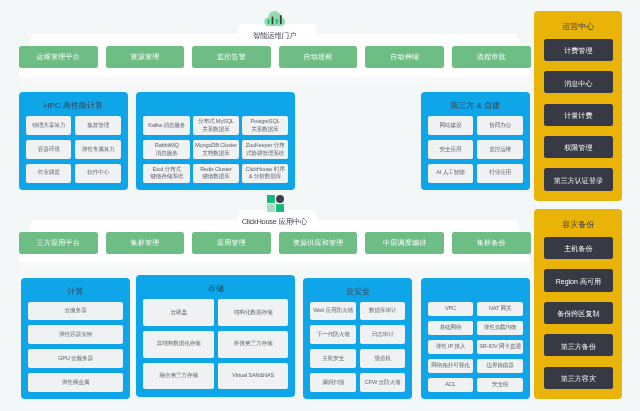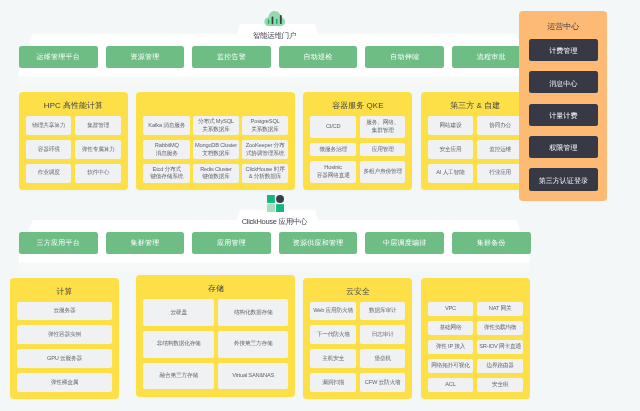--- a/index.html
+++ b/index.html
@@ -23,31 +23,31 @@
   .btnrow{position:absolute;left:19px;display:flex;}
   .gbtn{background:#6dbd85;border-radius:2.5px;color:#fff;font-size:7px;
         display:flex;align-items:center;justify-content:center;
         height:21.3px;width:78.6px;margin-right:8px;letter-spacing:.25px;}
   .gbtn:last-child{margin-right:0;}
 
   
   .ico{position:absolute;line-height:0;}
 
   
-  .card{position:absolute;background:#fde047;border-radius:4px;
+  .card{position:absolute;background:#0ea5e9;border-radius:4px;
         box-shadow:0 1px 2px rgba(100,120,130,.05);}
   .ctitle{position:absolute;left:0;top:8px;width:100%;text-align:center;
           font-size:7.9px;font-weight:400;color:#3c3e4a;letter-spacing:.1px;}
   .grid{position:absolute;display:grid;}
   .cell{background:#eff1f2;border-radius:2px;display:flex;align-items:center;
         justify-content:center;text-align:center;color:#60646b;font-size:5.7px;
         line-height:1.35;white-space:pre-line;letter-spacing:-0.2px;}
 
   
-  .spanel{position:absolute;left:519px;width:88.3px;background:#fdba74;border-radius:4px;}
+  .spanel{position:absolute;left:534px;width:88.3px;background:#eab308;border-radius:4px;}
   .stitle{position:absolute;left:0;width:100%;text-align:center;font-size:8px;color:#3c3e4a;}
   .dbtn{position:absolute;background:#373944;border-radius:2.5px;color:#fff;font-size:7.05px;
         display:flex;align-items:center;justify-content:center;letter-spacing:0;
         line-height:1;padding-top:1.5px;box-sizing:border-box;white-space:nowrap;}
 </style>
 </head>
 <body>
 
 <div class="root">
 
@@ -101,33 +101,20 @@
     <div class="cell">ZooKeeper 分布
 式协调管理系统</div>
     <div class="cell">Etcd 分布式
 键值存储系统</div>
     <div class="cell">Redis Cluster
 键值数据库</div>
     <div class="cell">ClickHouse 时序
 &amp; 分析数据库</div>
   </div>
 </div>
-<div class="card" style="left:303.40px;top:92.40px;width:109.10px;height:97.50px">
-  <div class="ctitle">容器服务 QKE</div>
-  <div class="grid" style="left:7.00px;top:24.00px;width:95.10px;height:66.30px;grid-template-columns:repeat(2,1fr);gap:5.00px 4.00px">
-    <div class="cell">CI/CD</div>
-    <div class="cell">服务、网络、
-集群管理</div>
-    <div class="cell">微服务治理</div>
-    <div class="cell">应用管理</div>
-    <div class="cell">Hostnic
-容器网络直通</div>
-    <div class="cell">多租户身份管理</div>
-  </div>
-</div>
 <div class="card" style="left:420.60px;top:92.40px;width:109.40px;height:97.50px">
   <div class="ctitle">第三方 &amp; 自建</div>
   <div class="grid" style="left:7.00px;top:24.00px;width:95.40px;height:66.30px;grid-template-columns:repeat(2,1fr);gap:5.00px 4.00px">
     <div class="cell">网站建设</div>
     <div class="cell">协同办公</div>
     <div class="cell">安全应用</div>
     <div class="cell">监控运维</div>
     <div class="cell">AI 人工智能</div>
     <div class="cell">行业应用</div>
   </div>
@@ -150,21 +137,21 @@
   <span class="btitle">ClickHouse 应用中心</span>
 </div>
 <div class="btnrow" style="top:232.40px">
   <div class="gbtn">三方应用平台</div>
   <div class="gbtn">集群管理</div>
   <div class="gbtn">应用管理</div>
   <div class="gbtn">资源供应和管理</div>
   <div class="gbtn">中层调度编排</div>
   <div class="gbtn">集群备份</div>
 </div>
-<div class="card" style="left:10px;top:277.50px;width:109.10px;height:121.50px">
+<div class="card" style="left:21px;top:277.50px;width:109.10px;height:121.50px">
   <div class="ctitle">计算</div>
   <div class="grid" style="left:7.00px;top:24.00px;width:95.10px;height:90.30px;grid-template-columns:repeat(1,1fr);gap:5.00px 4.00px">
     <div class="cell">云服务器</div>
     <div class="cell">弹性容器实例</div>
     <div class="cell">GPU 云服务器</div>
     <div class="cell">弹性裸金属</div>
   </div>
 </div>
 <div class="card" style="left:136.40px;top:275px;width:159.10px;height:121.50px">
   <div class="ctitle">存储</div>
@@ -207,13 +194,21 @@
 
 <div class="spanel" style="top:11.20px;height:189.70px">
   <div class="stitle" style="top:10px">运营中心</div>
   <div class="dbtn" style="left:10px;top:27.70px;width:68.70px;height:22.20px">计费管理</div>
   <div class="dbtn" style="left:10px;top:60.10px;width:68.70px;height:22.20px">消息中心</div>
   <div class="dbtn" style="left:10px;top:92.50px;width:68.70px;height:22.20px">计量计费</div>
   <div class="dbtn" style="left:10px;top:124.90px;width:68.70px;height:22.20px">权限管理</div>
   <div class="dbtn" style="left:10px;top:157.30px;width:68.70px;height:22.20px">第三方认证登录</div>
 </div>
 
+<div class="spanel" style="top:209.40px;height:189.50px">
+  <div class="stitle" style="top:10px">容灾备份</div>
+  <div class="dbtn" style="left:10px;top:27.70px;width:68.70px;height:22.20px">主机备份</div>
+  <div class="dbtn" style="left:10px;top:60.10px;width:68.70px;height:22.20px">Region 高可用</div>
+  <div class="dbtn" style="left:10px;top:92.50px;width:68.70px;height:22.20px">备份跨区复制</div>
+  <div class="dbtn" style="left:10px;top:124.90px;width:68.70px;height:22.20px">第三方备份</div>
+  <div class="dbtn" style="left:10px;top:157.30px;width:68.70px;height:22.20px">第三方容灾</div>
+</div>
 </div>
 
 </body></html>

